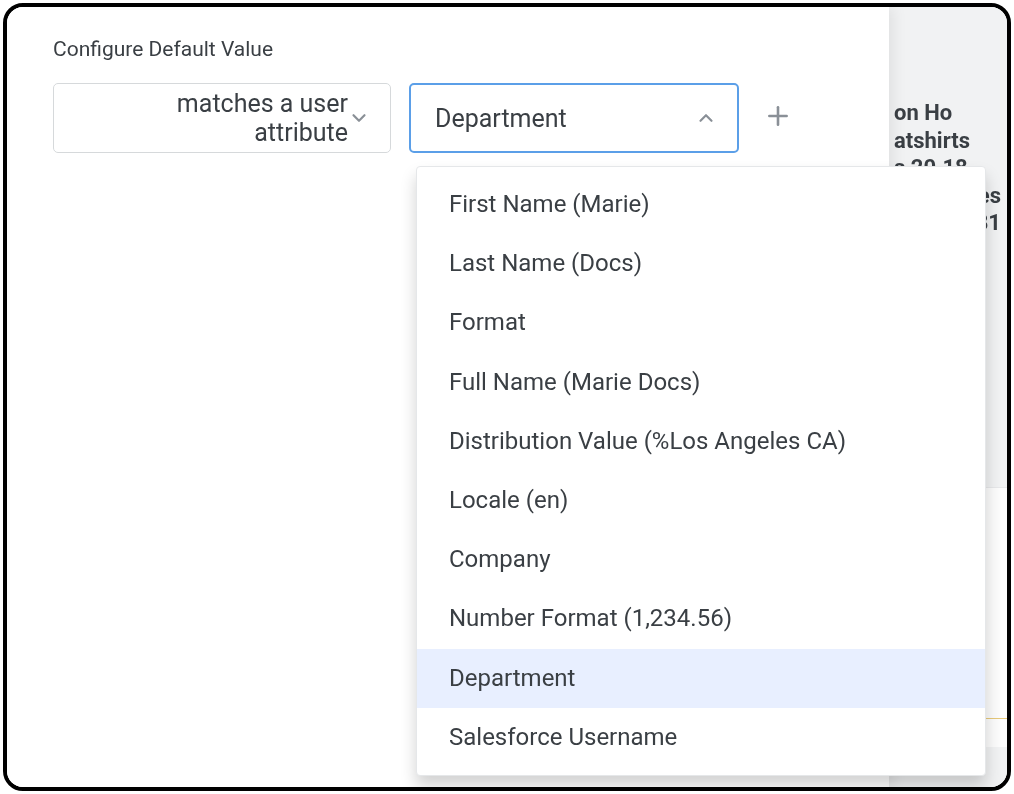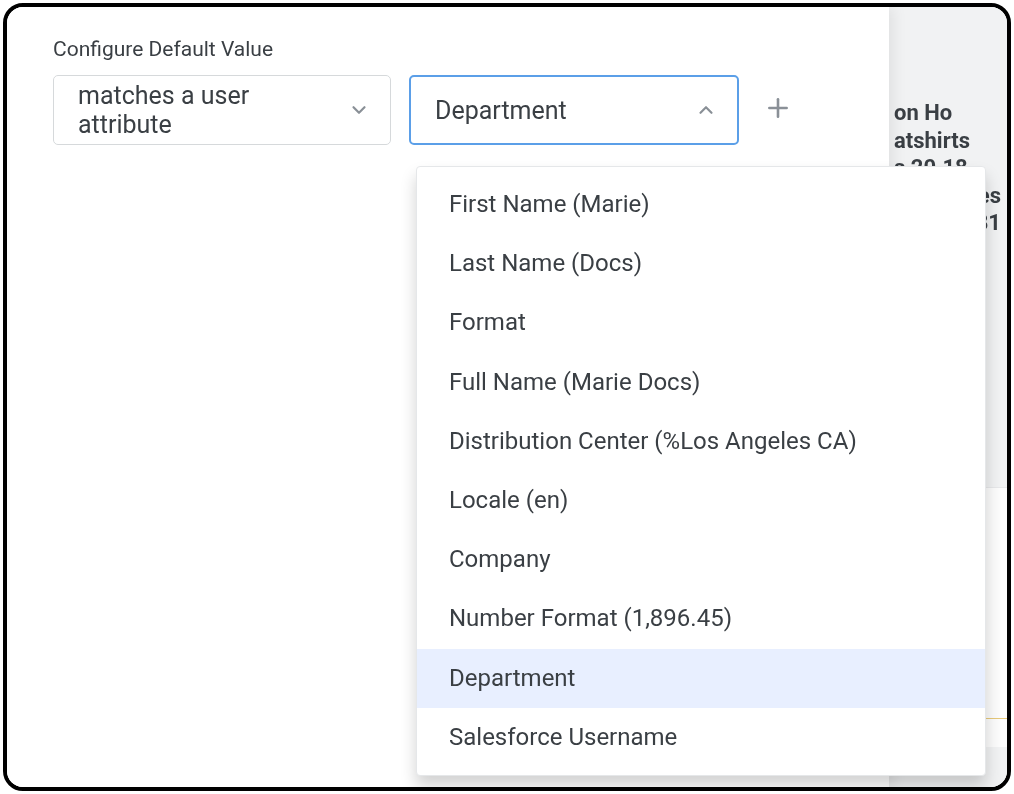--- a/index.html
+++ b/index.html
@@ -52,21 +52,21 @@
       right: 118px;
       bottom: 0;
       background: #fff;
       box-shadow: 4px 0 14px rgba(0,0,0,0.08);
       padding: 30px 36px 0 46px;
     }
     .section-label {
       font-size: 21px;
       color: #3a3f44;
       font-weight: 400;
-      margin-bottom: 14px;
+      margin-bottom: 22px;
     }
     .controls-row {
       display: flex;
       align-items: center;
       gap: 18px;
     }
     .select-box {
       display: flex;
       align-items: center;
       justify-content: space-between;
@@ -74,20 +74,21 @@
       border-radius: 5px;
       height: 70px;
       padding: 0 20px 0 24px;
       font-size: 25px;
       color: #3a3f44;
       background: #fff;
       cursor: pointer;
     }
     .select-box.condition {
       width: 338px;
+      text-align: right;
     }
     .select-box.attribute {
       width: 330px;
       border: 2px solid #5b9fe8;
       border-radius: 5px;
     }
     .chevron {
       color: #8a9097;
       display: inline-flex;
     }
@@ -184,20 +185,20 @@
         </span>
       </div>
     </div>
   </div>
 
   <div class="dropdown-menu" id="dropdown-menu">
   <div class="dropdown-item">First Name (Marie)</div>
       <div class="dropdown-item">Last Name (Docs)</div>
       <div class="dropdown-item">Format</div>
       <div class="dropdown-item">Full Name (Marie Docs)</div>
-      <div class="dropdown-item">Distribution Center (%Los Angeles CA)</div>
+      <div class="dropdown-item">Distribution Value (%Los Angeles CA)</div>
       <div class="dropdown-item">Locale (en)</div>
       <div class="dropdown-item">Company</div>
-      <div class="dropdown-item">Number Format (1,896.45)</div>
+      <div class="dropdown-item">Number Format (1,234.56)</div>
       <div class="dropdown-item selected">Department</div>
       <div class="dropdown-item">Salesforce Username</div>
     </div>
 </div>
 
 </body></html>

